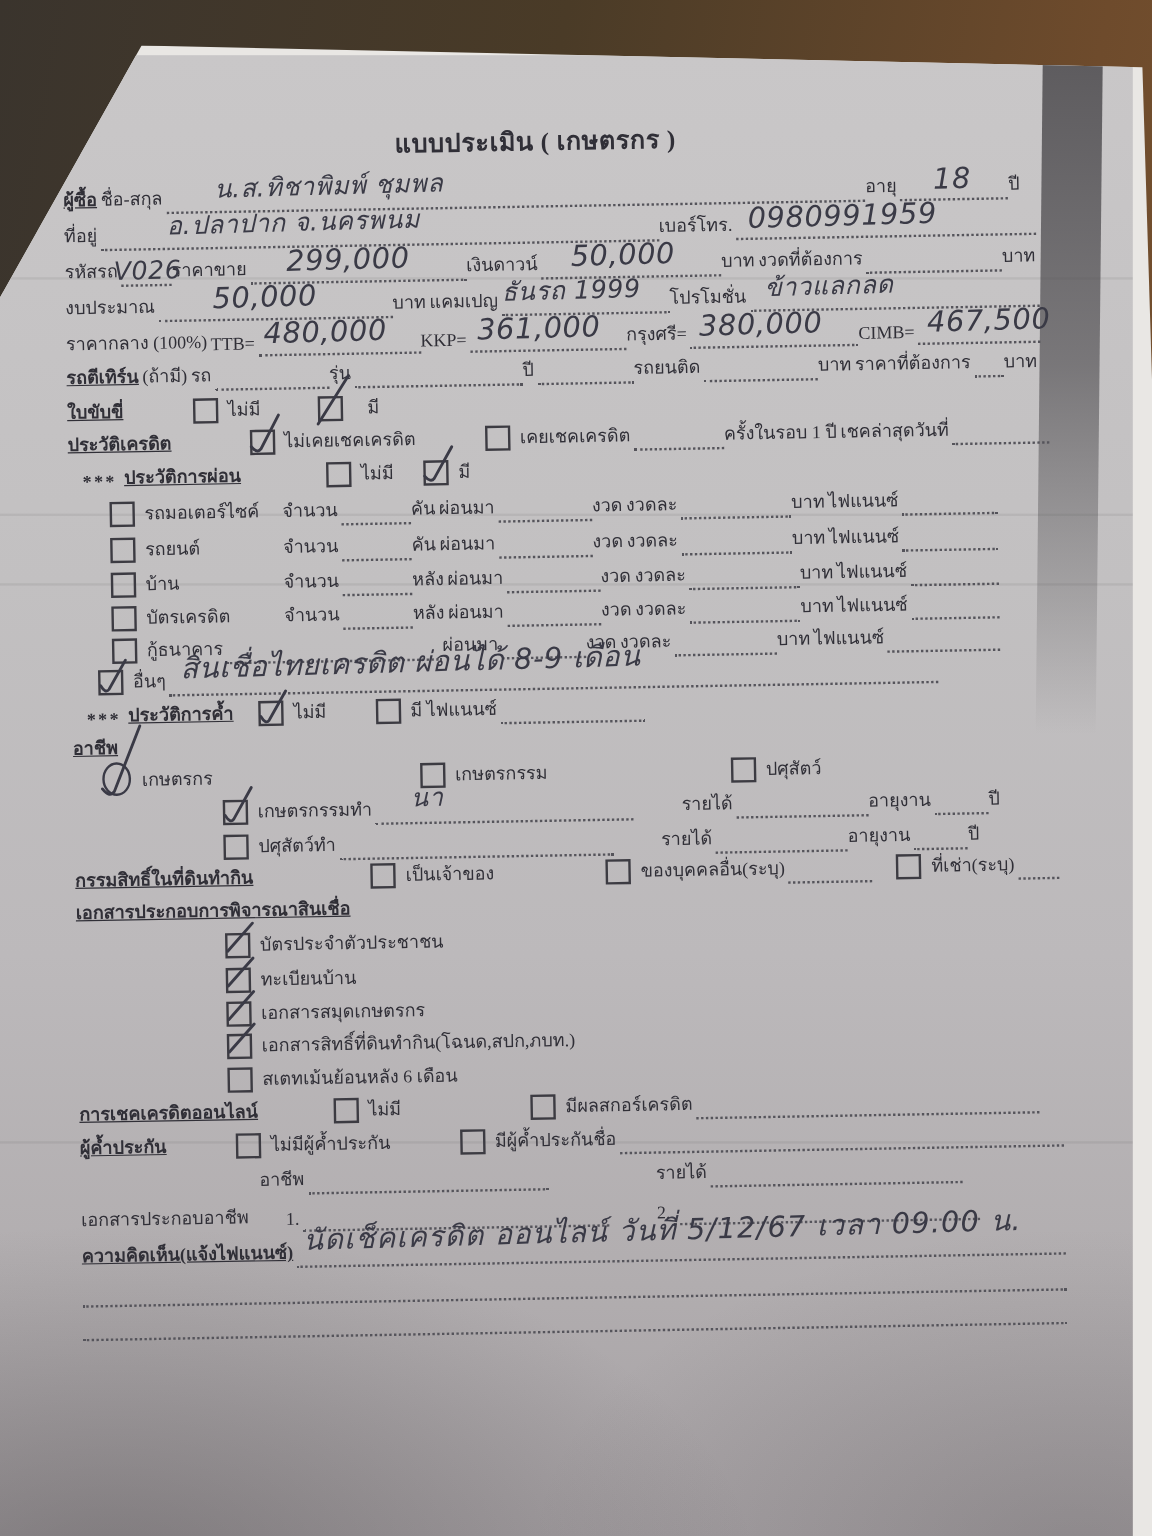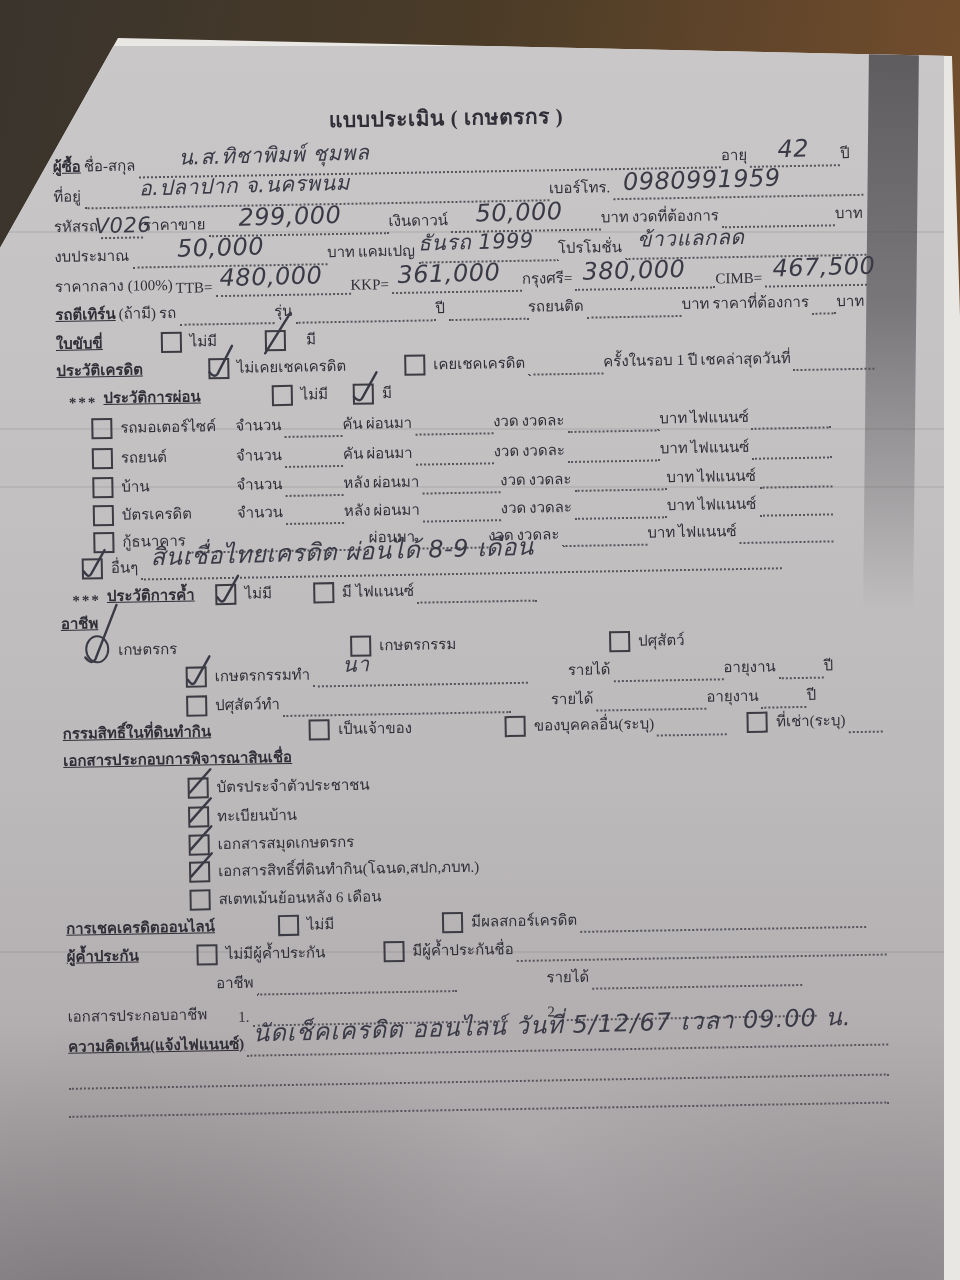--- a/index.html
+++ b/index.html
@@ -57,21 +57,21 @@
     <div class="ttl" style="top:92px">แบบประเมิน ( เกษตรกร )</div>
 
     <div class="r" style="top:138px;left:6px;width:800px">
       <span class="lbl b u">ผู้ซื้อ</span>
       <span class="lbl">ชื่อ-สกุล</span>
       <span class="d dg">
             <span class="hw" style="left:40px;bottom:2px">น.ส.ทิชาพิมพ์  ชุมพล</span>
           </span>
       <span class="lbl">อายุ</span>
       <span class="d" style="width:90px">
-            <span class="hw big" style="left:28px;bottom:2px">42</span>
+            <span class="hw big" style="left:28px;bottom:2px">18</span>
           </span>
       <span class="lbl">ปี</span>
     </div>
 
     <div class="r" style="top:168px;left:6px;width:810px">
       <span class="lbl">ที่อยู่</span>
       <span class="d dg">
             <span class="hw" style="left:55px;bottom:2px">อ.ปลาปาก   จ.นครพนม</span>
           </span>
       <span class="lbl">เบอร์โทร.</span>

